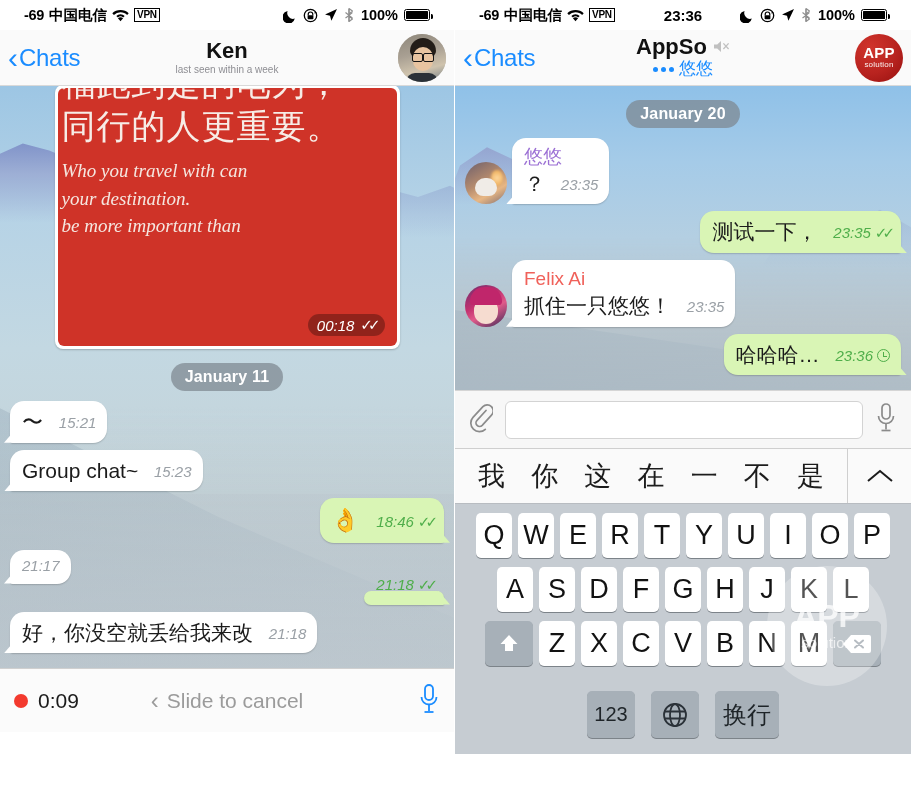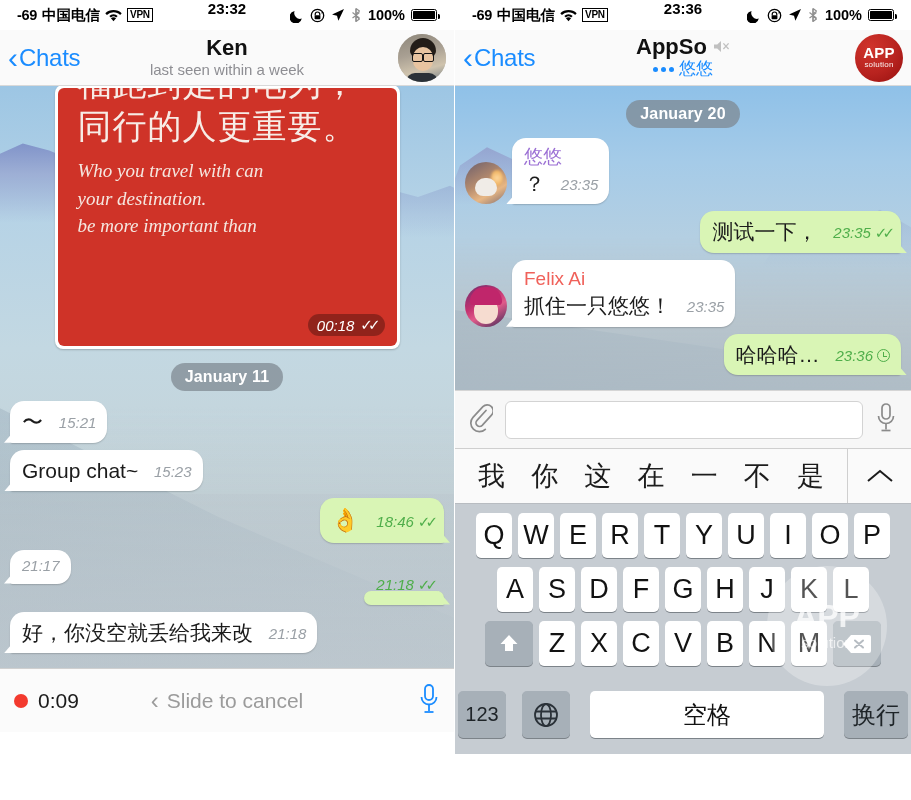--- a/index.html
+++ b/index.html
@@ -8,23 +8,23 @@
     font-family: "Liberation Sans", "DejaVu Sans", sans-serif;
     background: #ffffff; overflow: hidden;
   }
   .root { display: flex; width: 911px; height: 800px; }
   .panel { position: relative; width: 455px; height: 800px; overflow: hidden; background:#fff; }
   .panel.left { border-right: 1px solid #ffffff; }
   .panel.right { width: 456px; }
 
   
   .statusbar {
-    height: 30px; display: flex; 
+    height: 30px; display: flex; align-items: center;
     background: #ffffff; color: #000; font-size: 15px; font-weight: bold;
-    padding: 0 17px; position: relative; z-index: 40;
+    padding: 0 24px; position: relative; z-index: 40;
   }
   .sb-left { display: flex; align-items: center; gap: 5px; }
   .sb-sig { font-size: 14.5px; font-weight: bold; letter-spacing: -0.3px; }
   .sb-carrier { font-size: 14.5px; font-weight: bold; }
   .sb-vpn {
     font-size: 10px; font-weight: bold; border: 1.4px solid #000;
     padding: 0px 2px; line-height: 12px; letter-spacing: -0.3px;
   }
   .sb-time {
     position: absolute; left: 0; right: 0; text-align: center;
@@ -53,21 +53,21 @@
   }
   .nav-back { display: flex; align-items: center; color: #1a8cff; cursor: pointer; }
   .nav-back .chev { font-size: 30px; font-weight: 300; line-height: 1; margin-right: 1px; }
   .nav-back .lbl { font-size: 24px; letter-spacing: -0.3px; }
   .nav-center {
     position: absolute; left: 0; right: 0; text-align: center;
     display: flex; flex-direction: column; align-items: center; justify-content:center;
     pointer-events: none;
   }
   .nav-title { font-size: 22px; font-weight: bold; color: #111; line-height: 1.05; }
-  .nav-sub { font-size: 15px; color: #8e8e93; line-height: 1.2; margin-top:1px; }
+  .nav-sub { font-size: 10px; color: #8e8e93; line-height: 1.2; margin-top:1px; }
   .nav-sub.typing { color: #1a8cff; display:flex; align-items:center; gap:5px; font-size:17px; }
   .dots { display:flex; gap:3px; }
   .dots i { width:5px; height:5px; border-radius:50%; background:#1a8cff; display:block; }
   .title-row { display:flex; align-items:center; gap:6px; }
   .mute-icon { opacity:.45; }
   .nav-avatar {
     margin-left: auto; width: 48px; height: 48px; border-radius: 50%;
     overflow: hidden; position: relative; z-index: 2; cursor: pointer;
     background: #b9b1a4;
   }
@@ -158,21 +158,21 @@
   }
 
   
   .photocard {
     margin: 0 auto; width: 345px; background: #fff; border-radius: 8px;
     padding: 3px; box-shadow: 0 1px 2px rgba(0,0,0,.22); position: relative;
     margin-top: -1px;
   }
   .photo {
     width: 100%; height: 258px; background: #cf3328; border-radius: 6px;
-    position: relative; overflow: hidden; padding: 0 20px;
+    position: relative; overflow: hidden; padding: 0 4px;
   }
   .photo .cn {
     color:#f7ece6; font-size: 34px; line-height: 1.25; font-weight: 500;
     letter-spacing: 1px; white-space: nowrap;
   }
   .photo .cn.l1 { margin-top: -26px; }
   .photo .en {
     color:#f5e7e0; font-family:"Liberation Serif","DejaVu Serif",serif;
     font-style: italic; font-size: 19px; line-height: 1.45; margin-top: 10px;
   }
@@ -318,21 +318,20 @@
         <span class="sb-carrier">中国电信</span>
         <span class="icn">
           <svg width="17" height="13" viewBox="0 0 17 13">
               <path d="M8.5 12.2 5.9 9.3a3.9 3.9 0 0 1 5.2 0z" fill="#000"></path>
               <path d="M8.5 1C5.3 1 2.4 2.2 0.3 4.2l1.6 1.7A9.4 9.4 0 0 1 8.5 3.3c2.6 0 5 1 6.6 2.6l1.6-1.7C14.6 2.2 11.7 1 8.5 1z" fill="#000"></path>
               <path d="M8.5 5.2a6 6 0 0 0-4.2 1.7l1.6 1.7a3.7 3.7 0 0 1 5.2 0l1.6-1.7a6 6 0 0 0-4.2-1.7z" fill="#000"></path>
             </svg>
         </span>
         <span class="sb-vpn">VPN</span>
       </div>
-      <div class="sb-time">23:32</div>
       <div class="sb-right">
         <span class="icn">
           <svg width="14" height="15" viewBox="0 0 14 15">
               <path d="M11.8 10.6A5.8 5.8 0 0 1 4.6 3.1a6.2 6.2 0 1 0 7.2 7.5z" fill="#000"></path>
             </svg>
         </span>
         <span class="icn">
           <svg width="15" height="15" viewBox="0 0 15 15">
               <circle cx="7.5" cy="7.5" r="6.2" fill="none" stroke="#000" stroke-width="1.3"></circle>
               <path d="M5.2 7.6V6.3a2.3 2.3 0 0 1 4.6 0v1.3" fill="none" stroke="#000" stroke-width="1.2"></path>
@@ -706,19 +705,18 @@
 
       <div class="krow r4">
         <span class="key gray num">123</span>
         <span class="key gray globe">
           <svg width="28" height="28" viewBox="0 0 28 28">
               <circle cx="14" cy="14" r="11" fill="none" stroke="#2a3138" stroke-width="1.8"></circle>
               <ellipse cx="14" cy="14" rx="5" ry="11" fill="none" stroke="#2a3138" stroke-width="1.8"></ellipse>
               <path d="M3.6 10.5h20.8M3.6 17.5h20.8" stroke="#2a3138" stroke-width="1.8"></path>
             </svg>
         </span>
-        <span class="key space">空格</span>
         <span class="key gray enter">换行</span>
       </div>
     </div>
   </div>
 
 </div>
 
 </body></html>

